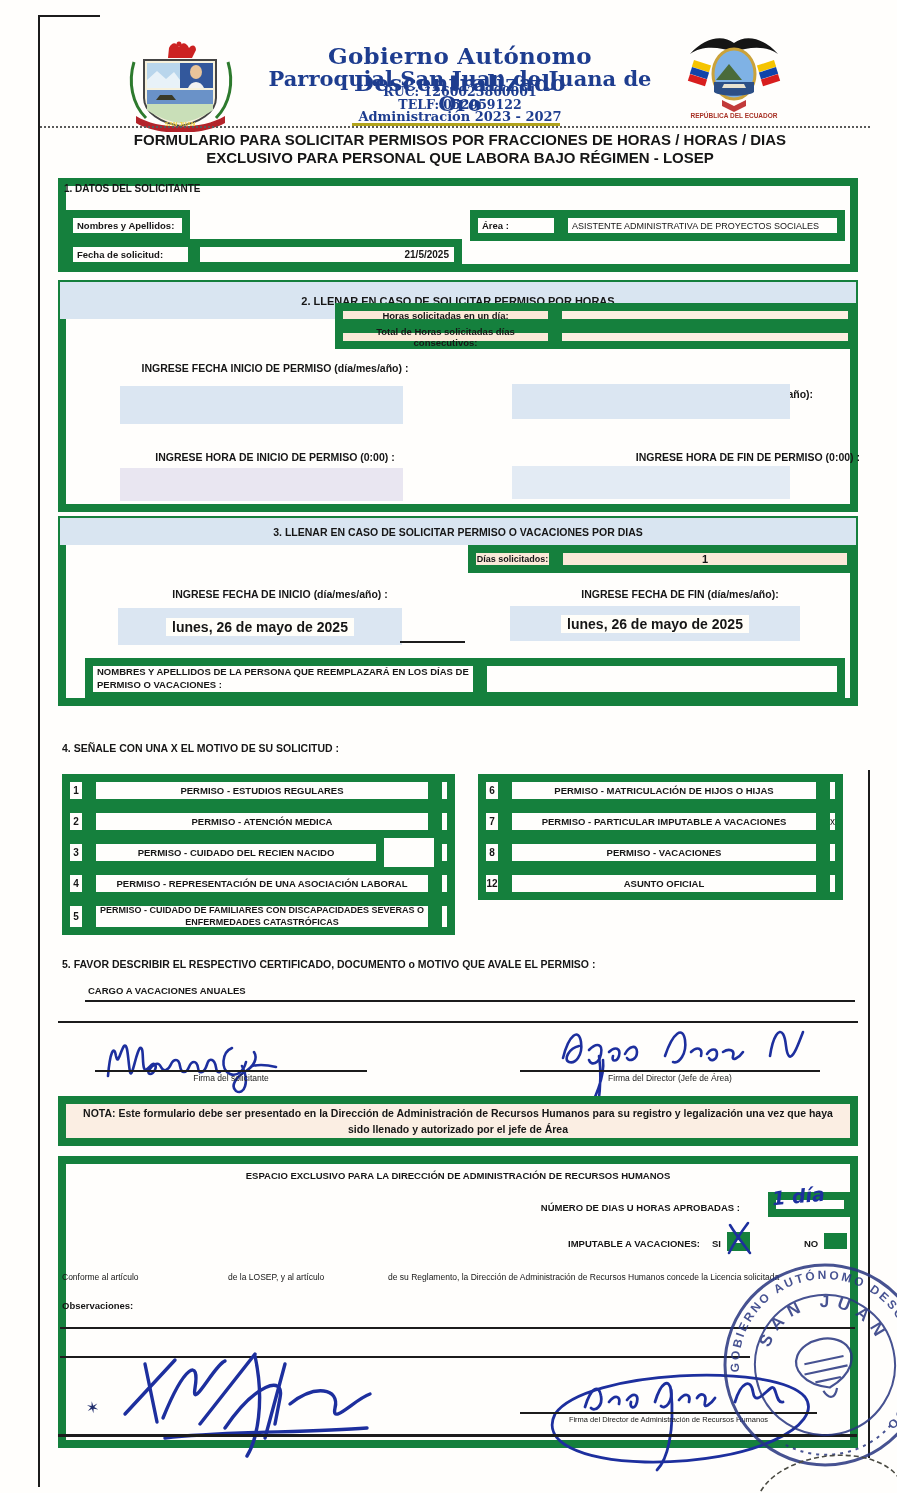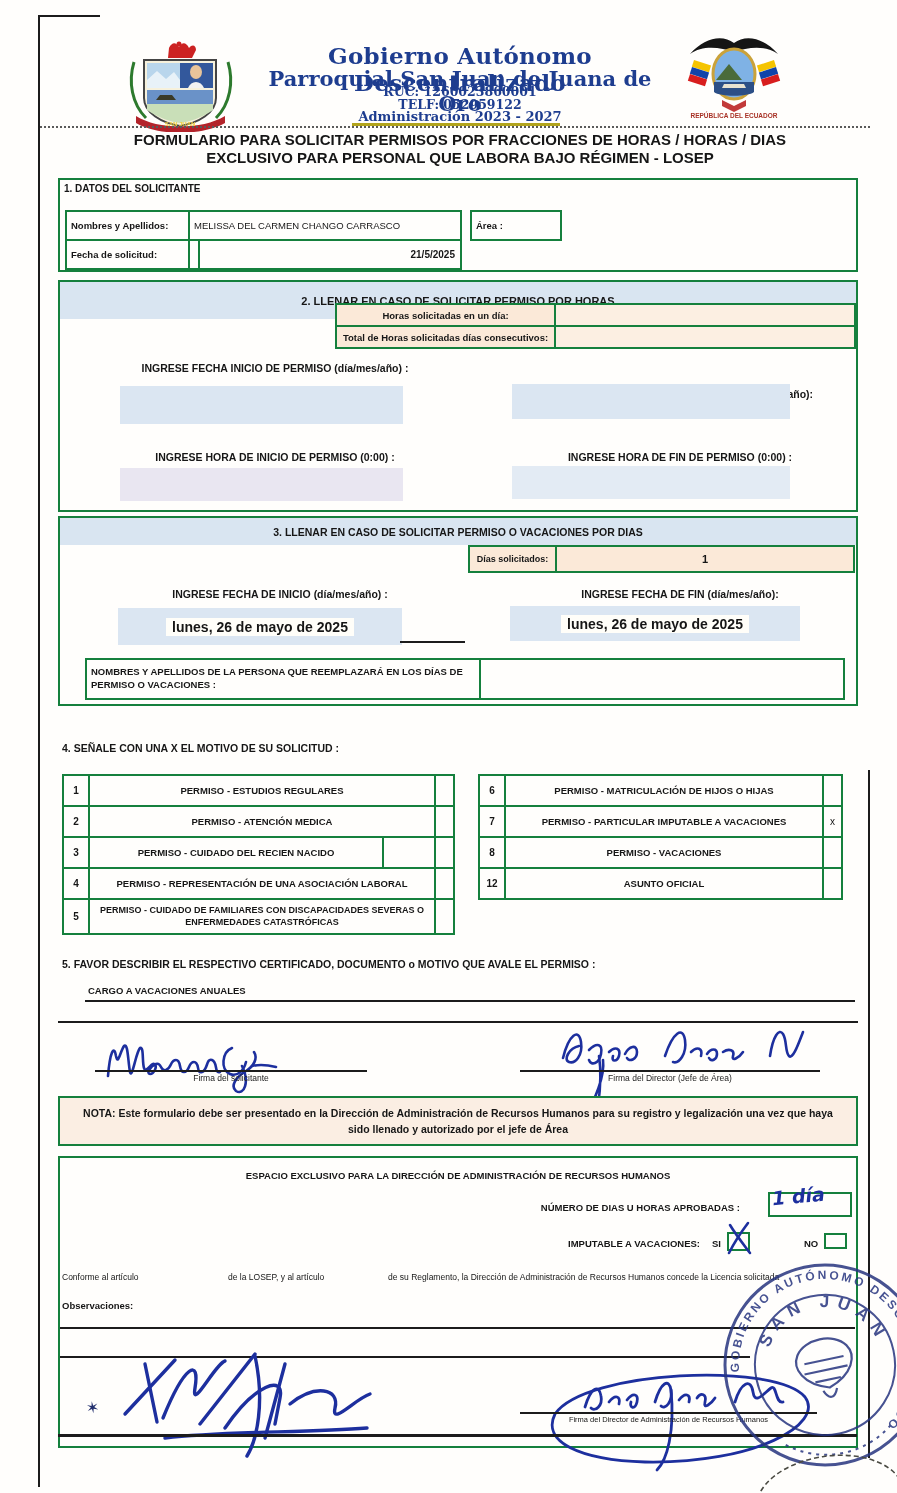--- a/index.html
+++ b/index.html
@@ -1,20 +1,20 @@
 <!DOCTYPE html>
 <html><head>
 <meta charset="utf-8">
 <style>
   html,body{margin:0;padding:0;background:#e8e8e8;}
   #page{position:relative;width:897px;height:1493px;background:#fffefc;overflow:hidden;
         font-family:"Liberation Sans",sans-serif;color:#161616;padding-left:36px;}
   .abs{position:absolute;}
   .b{font-weight:bold;}
-  .cell{position:absolute;border:2px solid #15803d;display:flex;align-items:center;box-sizing:border-box;}
+  .cell{position:absolute;border:8px solid #15803d;display:flex;align-items:center;box-sizing:border-box;}
   .ctr{justify-content:center;text-align:center;}
   .rt{justify-content:flex-end;text-align:right;}
   .bar{background:#d9e5f1;}
   .peach{background:#fbe9d8;}
   .peach2{background:#fcefe2;}
   .blue{background:#dbe6f2;}
   .hline{position:absolute;background:#1c1c1c;height:2px;}
   .vline{position:absolute;background:#1c1c1c;width:2px;}
   .serifblue{font-family:"DejaVu Serif","Liberation Serif",serif;color:#1e3d8f;font-weight:bold;}
   .dotted{position:absolute;border-top:2px dotted #5a5a5a;}
@@ -81,25 +81,25 @@
   <div class="dotted" style="left:40px;top:126px;width:830px;"></div>
 
   <div class="abs b" style="left:60px;top:149px;width:800px;text-align:center;font-size:15px;">EXCLUSIVO PARA PERSONAL QUE LABORA BAJO RÉGIMEN - LOSEP</div>
   <div class="abs b" style="left:60px;top:131px;width:800px;text-align:center;font-size:15px;">FORMULARIO PARA SOLICITAR PERMISOS  POR FRACCIONES DE HORAS / HORAS / DIAS</div>
 
   <div class="cell" style="left:58px;top:178px;width:800px;height:94px;align-items:flex-start;"></div>
   <div class="abs b" style="left:64px;top:183px;font-size:10px;">1. DATOS DEL SOLICITANTE</div>
   <div class="cell" style="left:65px;top:210px;width:125px;height:31px;padding-left:4px;">
     <span class="b" style="font-size:9.5px;">Nombres y Apellidos:</span>
   </div>
-  <div class="cell" style="left:188px;top:210px;width:274px;height:31px;padding-left:4px;">
-    <span style="font-size:9.5px;">MELISSA DEL CARMEN CHANGO CARRASCO</span>
-  </div>
   <div class="cell" style="left:470px;top:210px;width:92px;height:31px;padding-left:4px;">
     <span class="b" style="font-size:9.5px;">Área :</span>
+  </div>
+  <div class="cell" style="left:560px;top:210px;width:285px;height:31px;padding-left:4px;">
+    <span style="font-size:9px;">ASISTENTE ADMINISTRATIVA DE PROYECTOS SOCIALES</span>
   </div>
   <div class="cell" style="left:65px;top:239px;width:135px;height:31px;padding-left:4px;">
     <span class="b" style="font-size:9.5px;">Fecha de solicitud:</span>
   </div>
   <div class="cell rt" style="left:188px;top:239px;width:274px;height:31px;padding-right:5px;">
     <span class="b" style="font-size:10px;">21/5/2025</span>
   </div>
 
   <div class="cell" style="left:58px;top:280px;width:800px;height:232px;"></div>
   <div class="abs bar ctr" style="left:60px;top:282px;width:796px;height:37px;display:flex;align-items:center;justify-content:center;">
@@ -115,21 +115,21 @@
     <span class="b" style="font-size:9.5px;">Total de Horas solicitadas días consecutivos:</span>
   </div>
   <div class="cell peach2" style="left:554px;top:325px;width:302px;height:24px;">
     <span style="font-size:9.5px;"></span>
   </div>
   <div class="abs b" style="left:90px;top:362px;width:370px;text-align:center;font-size:10.5px;">INGRESE FECHA INICIO DE PERMISO (día/mes/año) :</div>
   <div class="abs b" style="left:500px;top:362px;width:360px;text-align:center;font-size:10.5px;margin-top:26px;">INGRESE FECHA DE FIN DE PERMISO (día/mes/año):</div>
   <div class="abs blue" style="left:120px;top:386px;width:283px;height:38px;"></div>
   <div class="abs blue" style="left:512px;top:384px;width:278px;height:35px;"></div>
   <div class="abs b" style="left:90px;top:451px;width:370px;text-align:center;font-size:10.5px;">INGRESE HORA DE INICIO DE PERMISO (0:00) :</div>
-  <div class="abs b" style="left:500px;top:451px;width:360px;text-align:center;font-size:10.5px;">INGRESE HORA DE FIN DE PERMISO (0:00) :</div>
+  <div class="abs b" style="left:500px;top:451px;width:360px;text-align:right;font-size:10.5px;">INGRESE HORA DE FIN DE PERMISO (0:00) :</div>
   <div class="abs" style="left:120px;top:468px;width:283px;height:33px;background:#e9e6f1;"></div>
   <div class="abs" style="left:512px;top:466px;width:278px;height:33px;background:#e3ebf4;"></div>
 
   <div class="cell" style="left:58px;top:516px;width:800px;height:190px;"></div>
   <div class="abs bar" style="left:60px;top:518px;width:796px;height:27px;display:flex;align-items:center;justify-content:center;">
     <span class="b" style="font-size:10.5px;">3. LLENAR EN CASO DE SOLICITAR PERMISO O VACACIONES POR DIAS</span>
   </div>
   <div class="cell peach ctr" style="left:468px;top:545px;width:89px;height:28px;">
     <span class="b" style="font-size:9px;">Días solicitados:</span>
   </div>

